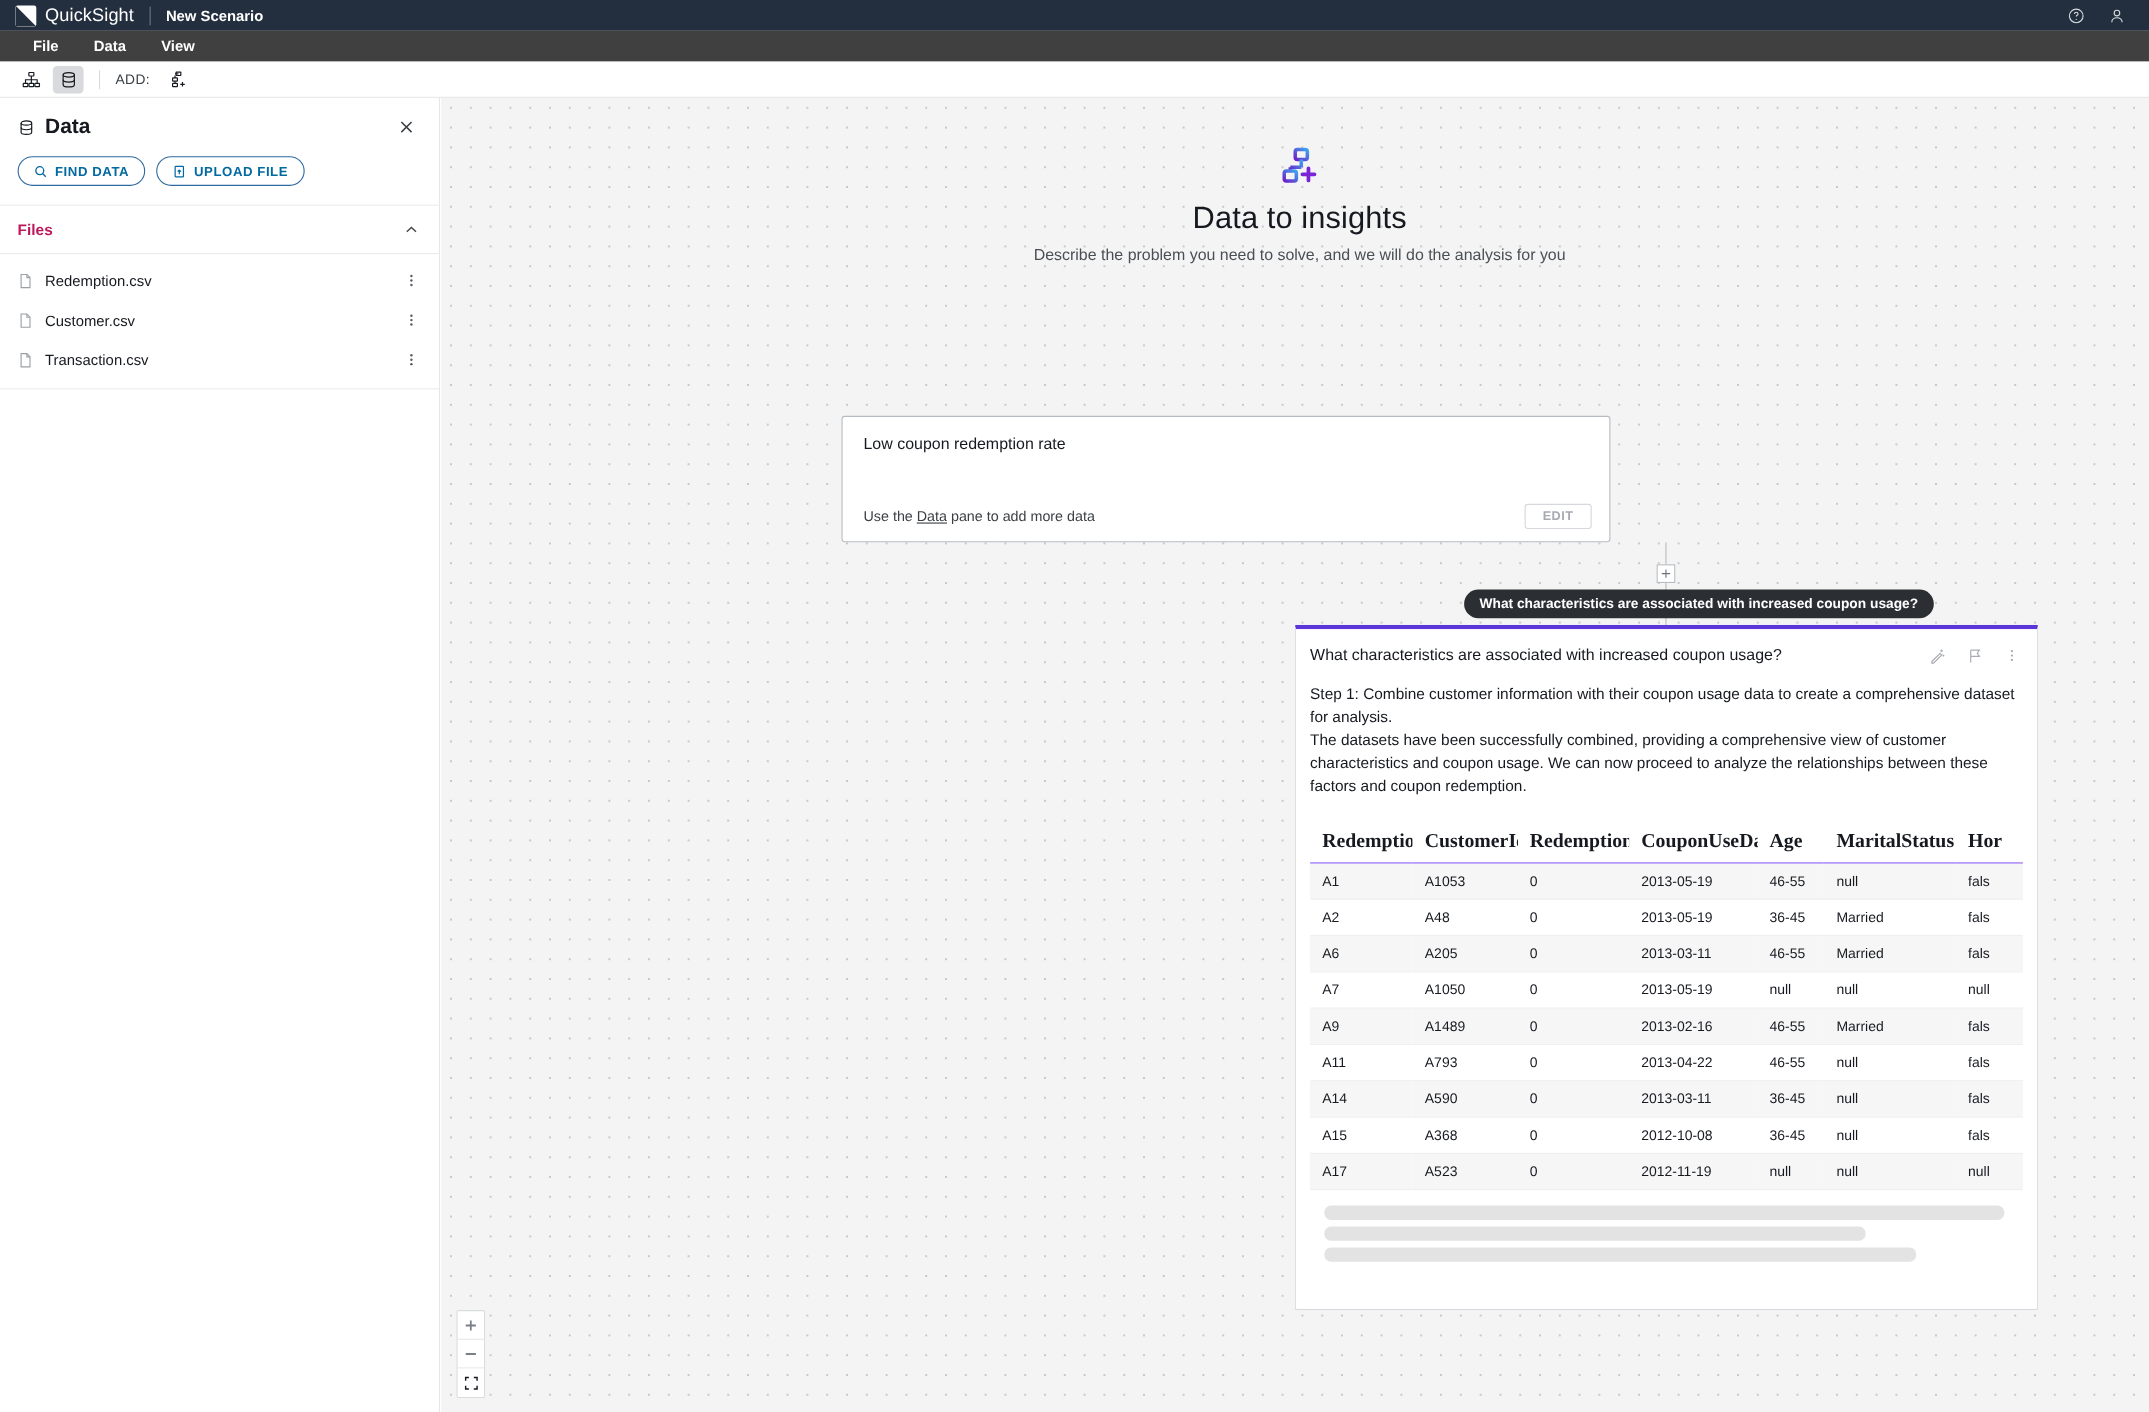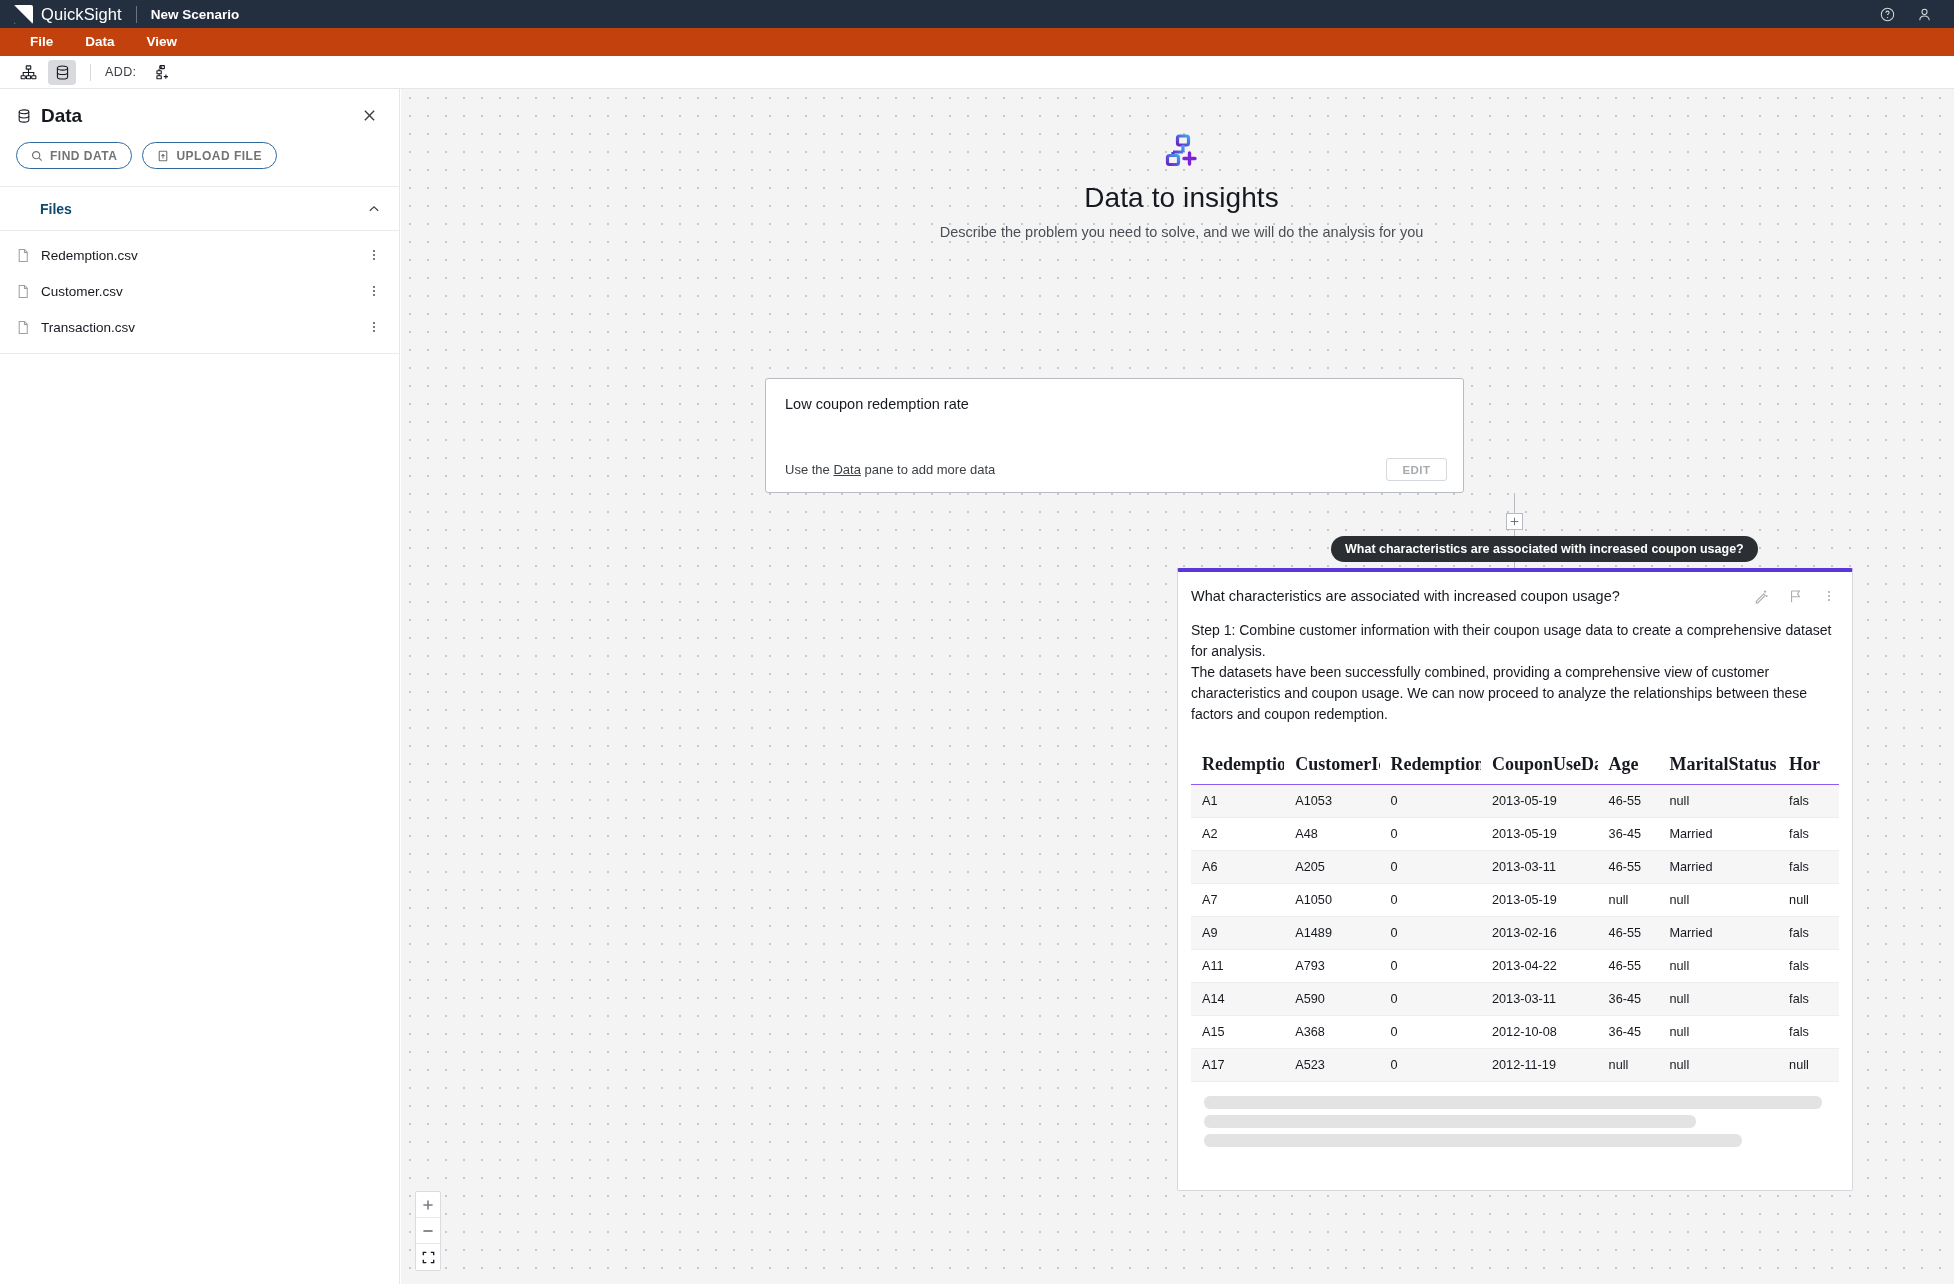--- a/index.html
+++ b/index.html
@@ -34,21 +34,21 @@
   .scenario-name { color: #ffffff; font-size: 13.5px; font-weight: 600; }
   .topbar-right {
     margin-left: auto; display: flex; align-items: center; gap: 22px;
     padding-right: 8px;
   }
   .tb-ico { color: #d5dbdb; display: flex; align-items: center; }
 
   
   .menubar {
     position: absolute; top: 28px; left: 0; width: 1954px; height: 28px;
-    background: #c2410c; display: flex; align-items: center; padding-left: 14px;
+    background: #404040; display: flex; align-items: center; padding-left: 14px;
   }
   .menu-item {
     color: #ffffff; font-size: 13.5px; font-weight: 600;
     padding: 0 16px; line-height: 28px; cursor: default;
   }
 
   
   .toolbar {
     position: absolute; top: 56px; left: 0; width: 1954px; height: 33px;
     background: #ffffff; border-bottom: 1px solid #e4e6e8;
@@ -78,29 +78,29 @@
   .side-close {
     margin-left: auto; width: 24px; height: 24px;
     display: flex; align-items: center; justify-content: center; color: #3b4045;
   }
   .side-actions {
     display: flex; gap: 10px; padding: 0 16px 17px 16px;
     border-bottom: 1px solid #e9ebed;
   }
   .pill-btn {
     height: 27px; border: 1px solid #2e6a9e; border-radius: 14px;
-    color: #737373; background: #ffffff; font-size: 12px; font-weight: 600;
+    color: #0369a1; background: #ffffff; font-size: 12px; font-weight: 600;
     letter-spacing: .5px; display: flex; align-items: center; gap: 7px;
     padding: 0 14px; cursor: pointer;
   }
   .section-head {
     height: 44px; display: flex; align-items: center; padding: 0 18px 0 16px;
     border-bottom: 1px solid #e9ebed;
   }
-  .section-title { font-size: 14px; font-weight: 700; color: #0c4a6e; margin-left: 24px; }
+  .section-title { font-size: 14px; font-weight: 700; color: #be185d; }
   .section-chevron { margin-left: auto; color: #444; display: flex; }
   .file-row {
     height: 36px; display: flex; align-items: center; padding: 0 18px 0 16px;
     cursor: pointer;
   }
   .file-icon { margin-right: 10px; display: flex; color: #9aa0a6; }
   .file-name { font-size: 13.5px; color: #16191f; }
   .kebab { margin-left: auto; display: flex; color: #545b64; }
   .files-wrap { border-bottom: 1px solid #e9ebed; padding: 6px 0 8px 0; }
 

